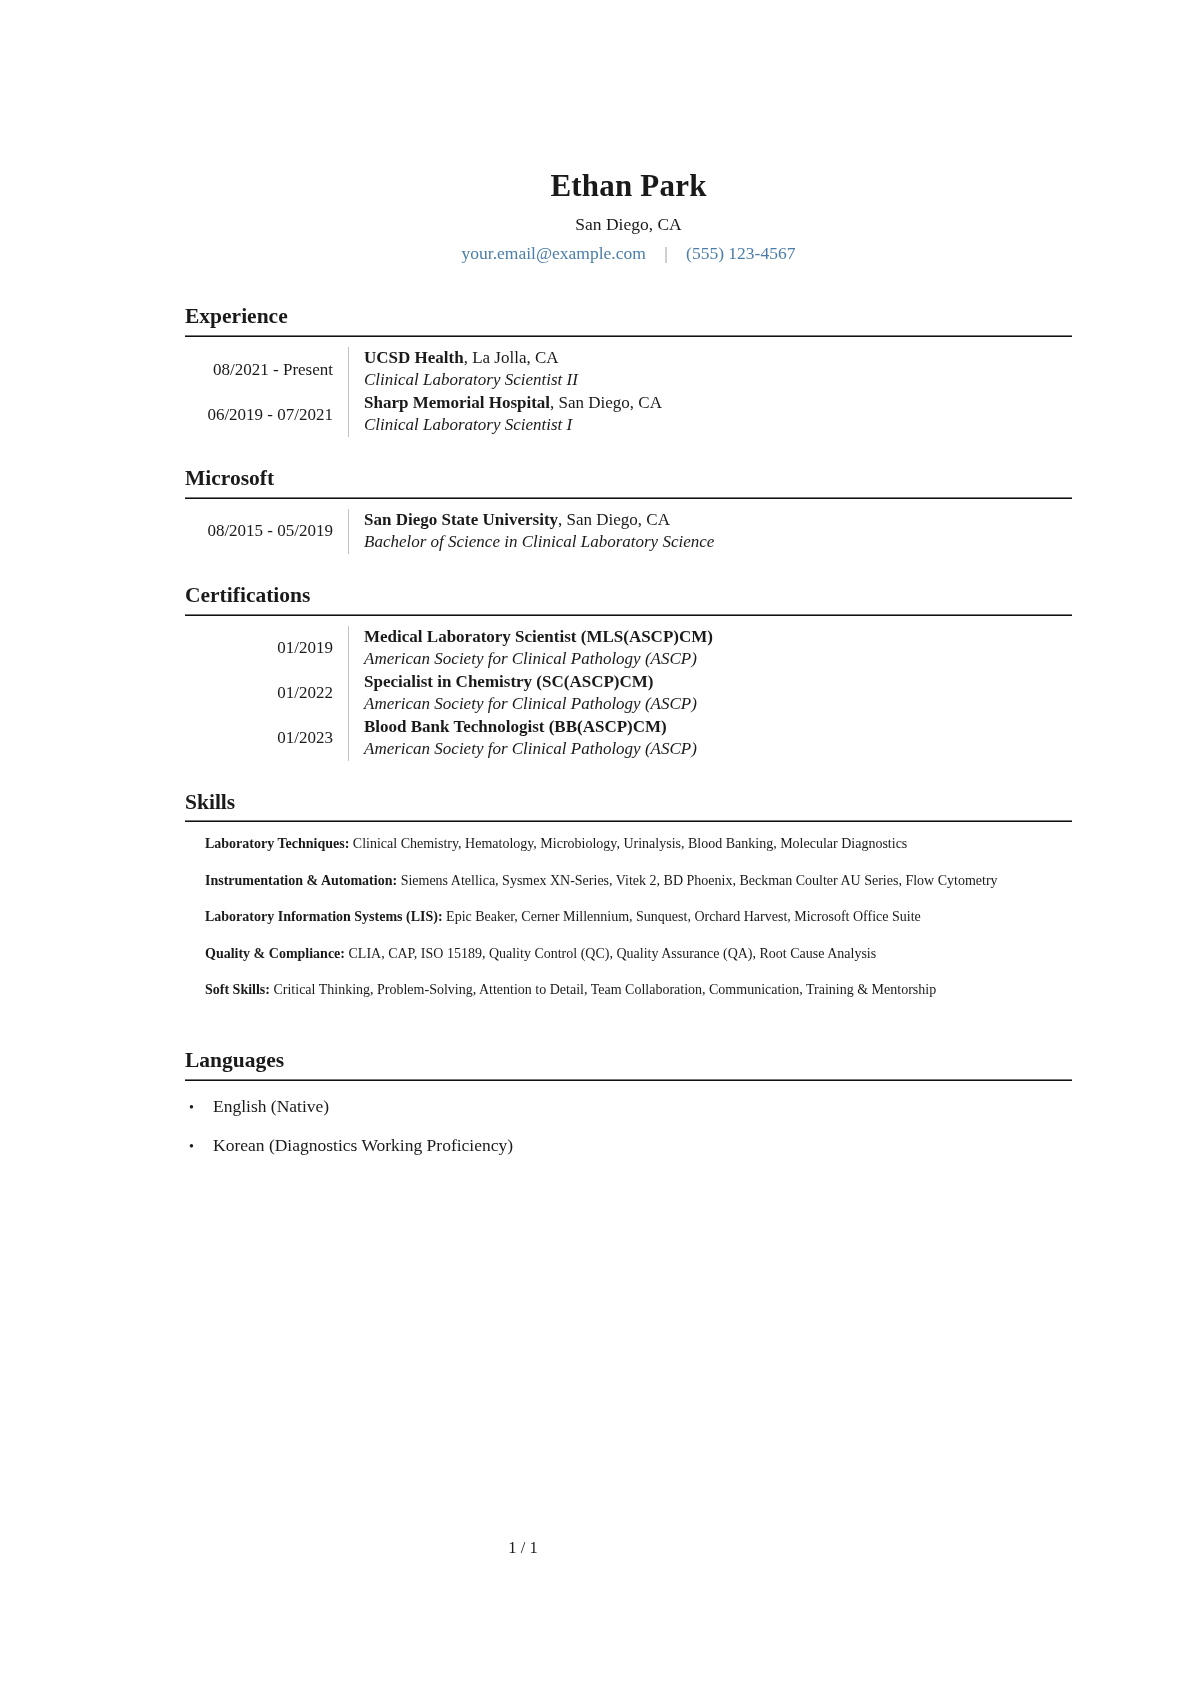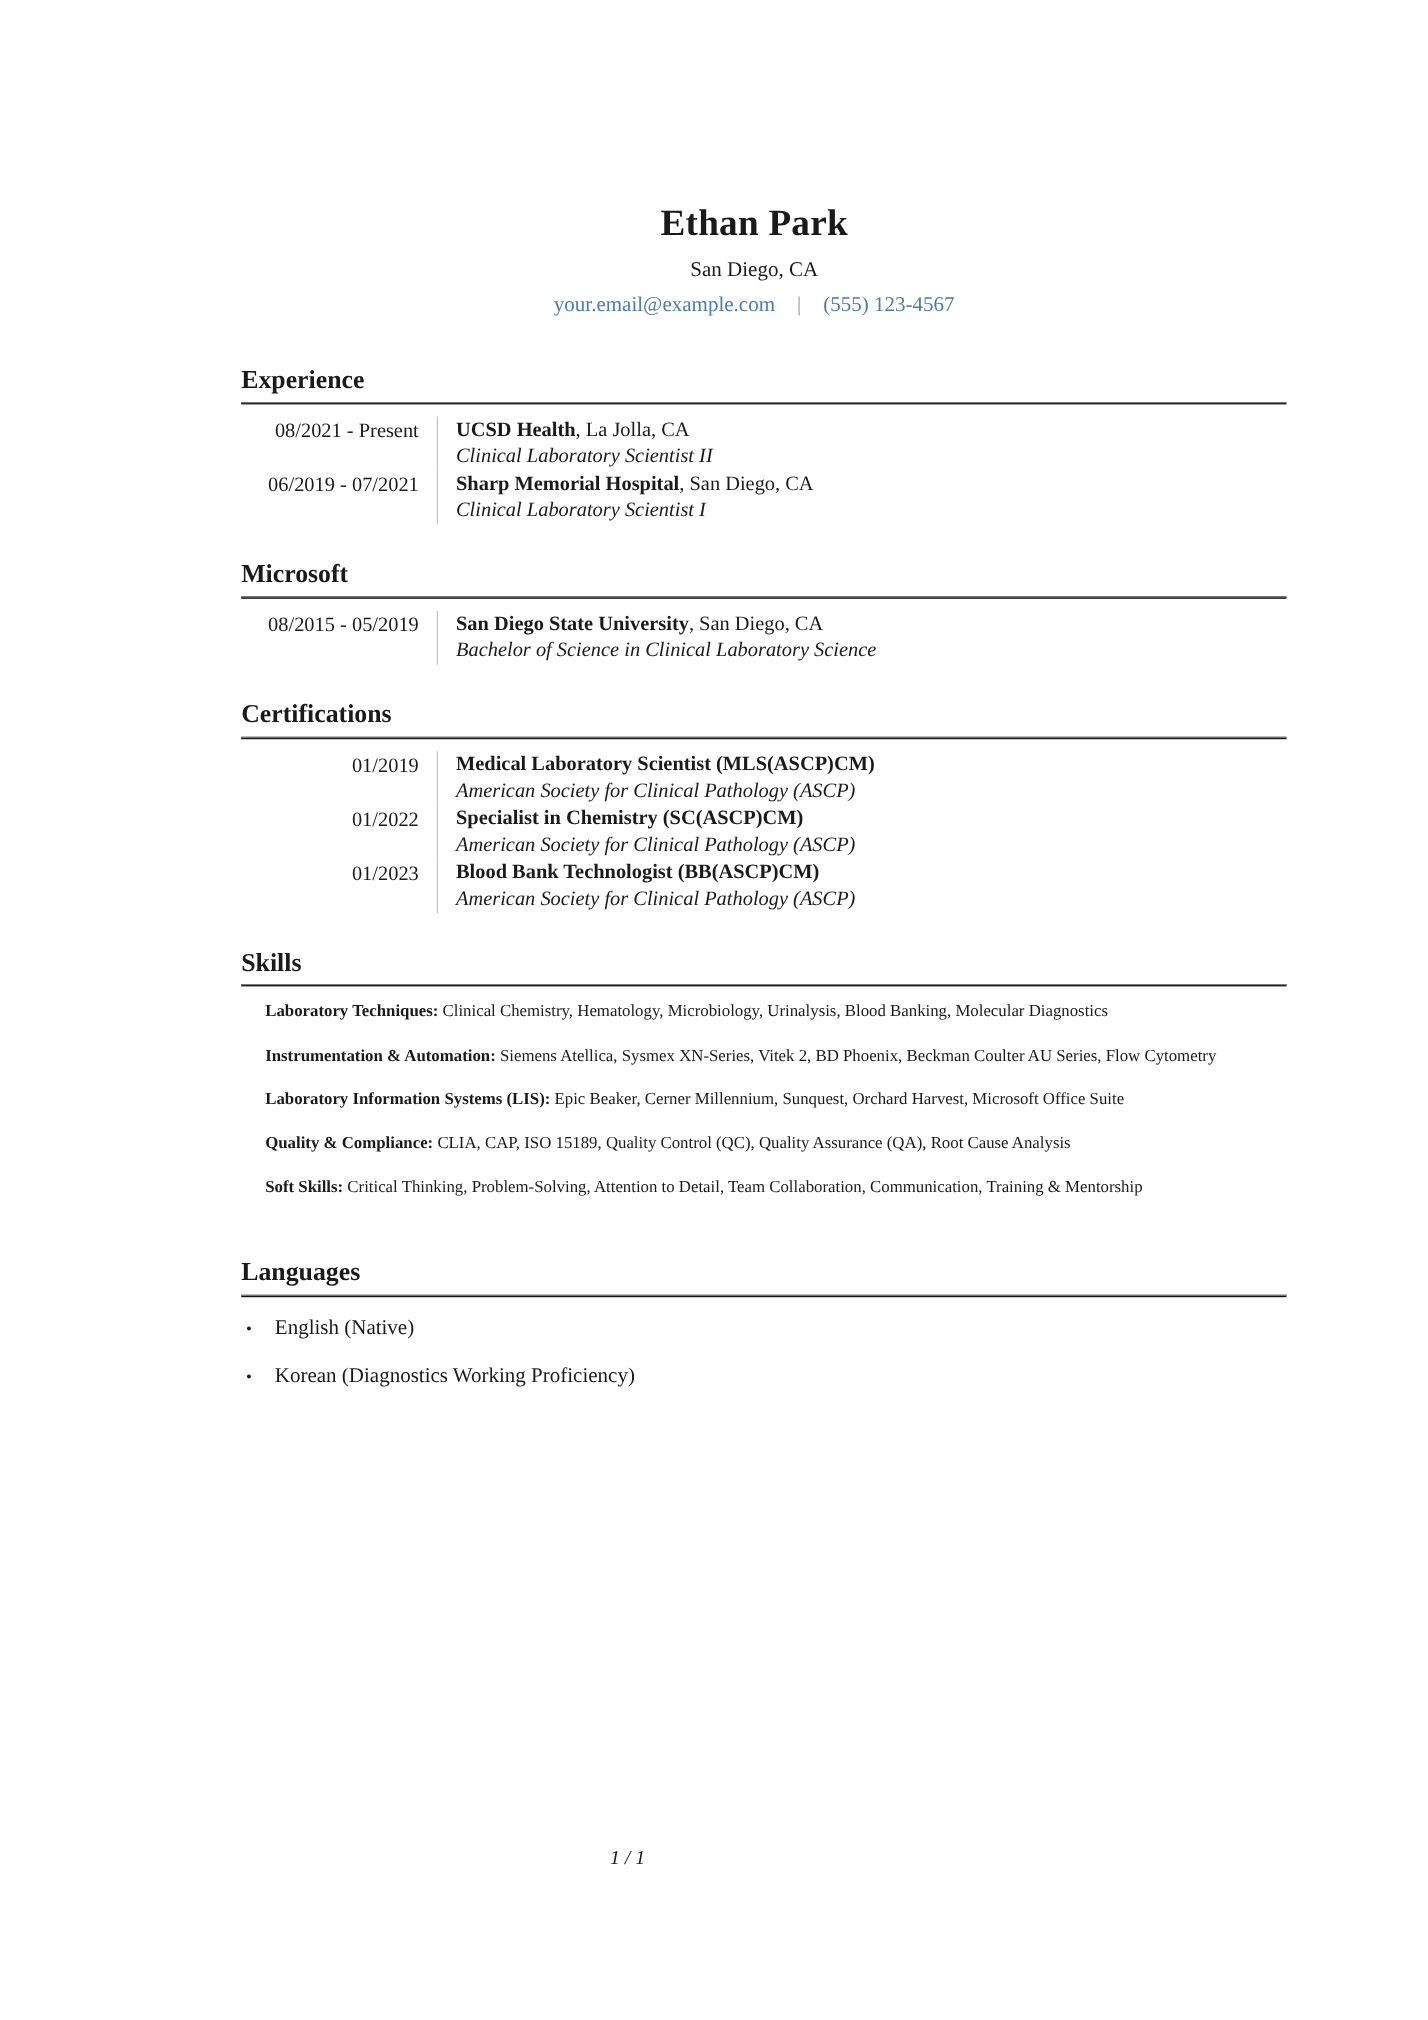--- a/index.html
+++ b/index.html
@@ -32,36 +32,36 @@
     line-height: 1.3;
   }
   .contact-line {
     margin-top: 7px;
     font-size: 17.5px;
     line-height: 1.3;
   }
   .contact-link { color: #4a7da9; text-decoration: none; cursor: pointer; margin-top: 12px; }
   .contact-sep { color: #9a9a9a; margin: 0 14px; }
   
-  .section { margin-top: 39px; margin-left: 16px; }
+  .section { margin-top: 39px; }
   .section.tight { margin-top: 29px; }
   .section-title {
     font-size: 21.5px;
     font-weight: 600;
     line-height: 1.2;
   }
   .section-rule {
     height: 2px;
     background: #111111;
     border-top: 1px solid #777777;
     margin-top: 5px;
   }
   .section-content { margin-top: 10px; }
   
-  .entry { display: flex; align-items: flex-start; }
+  .entry { display: flex; align-items: center; }
   .entry-dates {
     width: 163px;
     flex: 0 0 163px;
     text-align: right;
     padding-right: 15px;
     font-size: 17px;
     line-height: 22.5px;
     padding-top: 1px;
   }
   .entry-body {
@@ -99,21 +99,20 @@
   }
   
   .footer {
     position: absolute;
     top: 1538px;
     left: 0;
     width: 1046px;
     text-align: center;
     font-size: 16.5px;
     color: #1a1a1a;
-    font-style: italic;
   }
 </style>
 </head>
 <body>
 
 <div class="page">
 
   <div class="header">
     <div class="name">Ethan Park</div>
     <div class="location">San Diego, CA</div>

